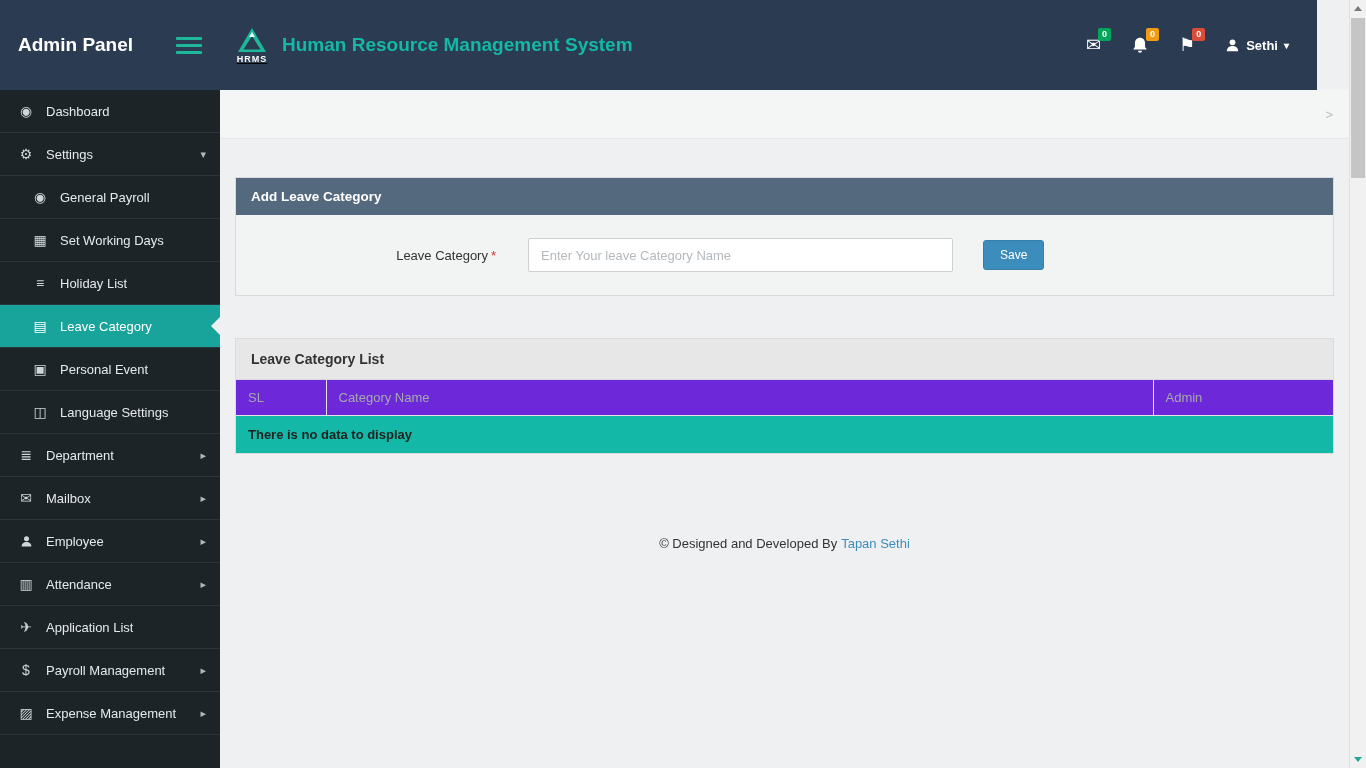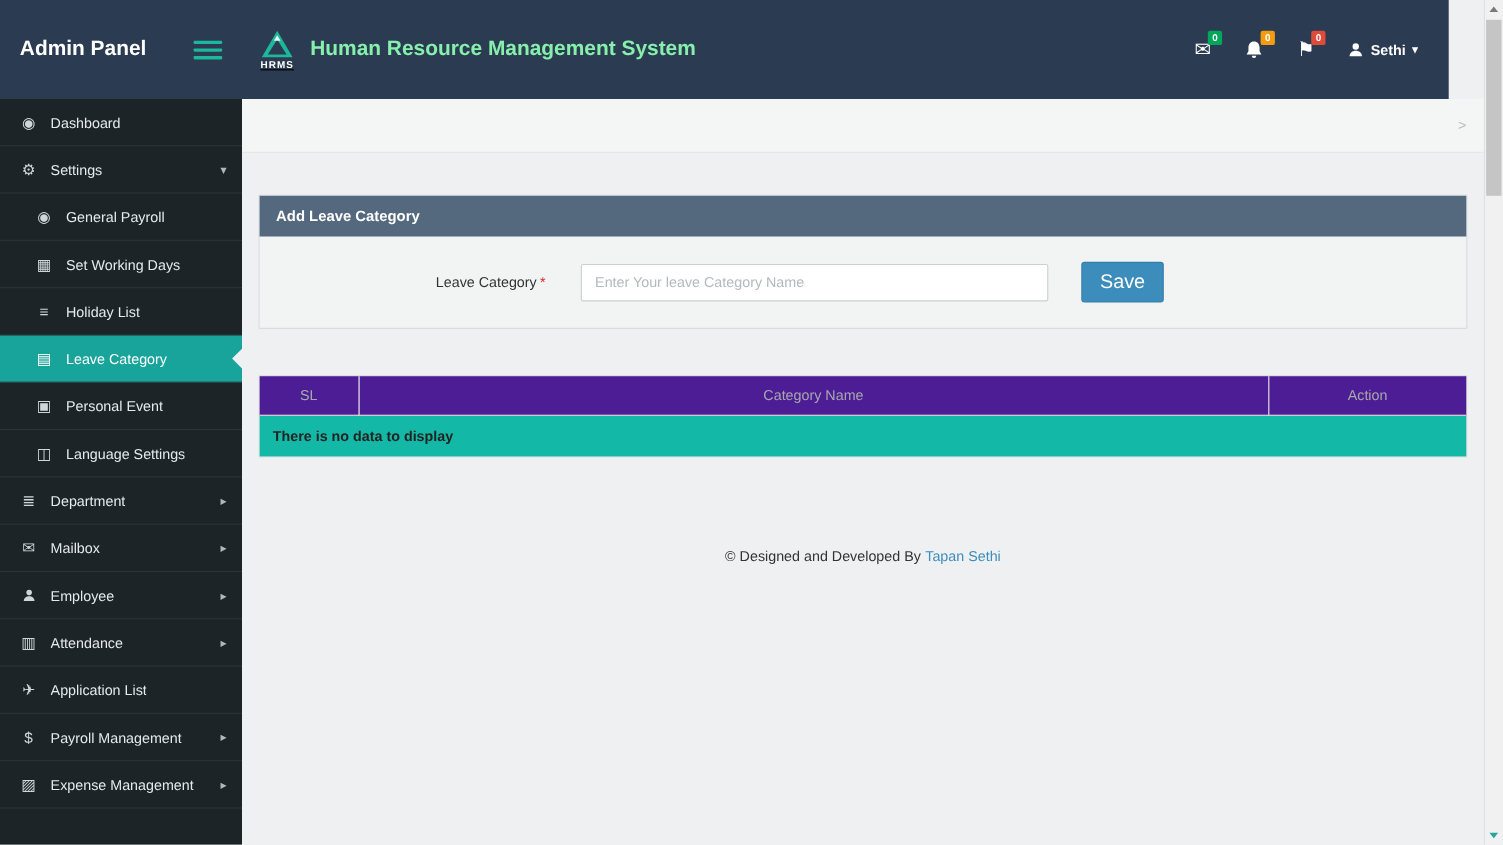--- a/index.html
+++ b/index.html
@@ -13,21 +13,21 @@
   .topbar-left { width:220px; height:100%; display:flex; align-items:center;
     justify-content:space-between; padding:0 18px; flex-shrink:0; }
   .admin-title { color:#fff; font-weight:bold; font-size:19px; }
   .hamburger { width:26px; height:17px; display:flex; flex-direction:column;
     justify-content:space-between; cursor:pointer; }
   .hamburger i { display:block; height:3px; background:#1db79a; border-radius:1px; }
 
   .brand { display:flex; align-items:center; margin-left:16px; }
   .logo { display:flex; flex-direction:column; align-items:center; margin-right:14px;text-decoration:underline; }
   .logo-text { color:#fff; font-size:9px; font-weight:bold; letter-spacing:1px; margin-top:1px; }
-  .brand-title { color:#86efac; font-weight:bold; font-size:19px; }
+  .brand-title { color:#14b8a6; font-weight:bold; font-size:19px; }
 
   .top-icons { margin-left:auto; display:flex; align-items:center; gap:30px; padding-right:28px; }
   .ticon-wrap { position:relative; color:#fff; cursor:pointer; display:flex; align-items:center; }
   .ticon-glyph { font-size:18px; line-height:1; }
   .badge { position:absolute; top:-8px; right:-10px; font-size:9px; font-weight:bold;
     color:#fff; padding:1px 4px; border-radius:2px; line-height:1.2; }
   .badge.green { background:#00a65a; }
   .badge.orange { background:#f39c12; }
   .badge.red { background:#dd4b39; }
   .user-menu { display:flex; align-items:center; gap:6px; color:#fff; font-weight:bold;
@@ -66,28 +66,28 @@
     padding:11px 15px; }
   .panel-add-body { padding:23px 20px; }
   .form-row { display:flex; align-items:center; }
   .form-label { width:240px; text-align:right; font-size:13px; color:#333; flex-shrink:0; }
   .required { color:#d9302c; margin-left:3px; }
   .text-input { width:425px; height:34px; border:1px solid #ccd0d2; border-radius:2px;
     padding:6px 12px; font-size:13px; color:#555; margin-left:32px; background:#fff;
     font-family:"Liberation Sans", sans-serif; }
   .text-input::placeholder { color:#b4b9bd; }
   .save-btn { margin-left:30px; background:#3c8dbc; border:1px solid #367fa9; color:#fff;
-    font-size:18px; padding:7px 16px; border-radius:3px; cursor:pointer;
+    font-size:12px; padding:7px 16px; border-radius:3px; cursor:pointer;
     font-family:"Liberation Sans", sans-serif; }
 
   .panel-list { margin-top:42px; background:#fff; border:1px solid #dcdcdc; }
   .panel-list-header { background:#e7e7e7; color:#333; font-weight:bold; font-size:14px;
     padding:12px 15px; border-bottom:1px solid #d9d9d9; }
   table { width:100%; border-collapse:collapse; table-layout:fixed; font-size:13px; }
-  thead th { background:#4c1d95; color:#a6a9ac; font-weight:normal; text-align:center;
+  thead th { background:#6d28d9; color:#a6a9ac; font-weight:normal; text-align:left;
     padding:10px 12px; border-right:1px solid #e4e4e4; border-bottom:1px solid #e4e4e4; }
   thead th:last-child { border-right:none; }
   .col-sl { width:90px; }
   .col-action { width:180px; }
   tbody td { background:#14b8a6; color:#222; font-weight:bold; padding:11px 12px; }
 
   .footer { margin-top:82px; text-align:center; font-size:13px; color:#333; }
   .footer a { color:#3c8dbc; text-decoration:none; margin-left:4px; cursor:pointer; }
 
   
@@ -269,26 +269,27 @@
       <div class="panel-add-body">
         <div class="form-row">
           <span class="form-label"><span>Leave Category</span><span class="required">*</span></span>
           <input class="text-input" type="text" placeholder="Enter Your leave Category Name" style="">
           <button class="save-btn">Save</button>
         </div>
       </div>
     </div>
 
     <div class="panel-list">
+      <div class="panel-list-header">Leave Category List</div>
       <table>
         <thead>
           <tr>
             <th class="col-sl">SL</th>
             <th>Category Name</th>
-            <th class="col-action">Action</th>
+            <th class="col-action">Admin</th>
           </tr>
         </thead>
         <tbody>
           <tr>
             <td colspan="3">There is no data to display</td>
           </tr>
         </tbody>
       </table>
     </div>
 

